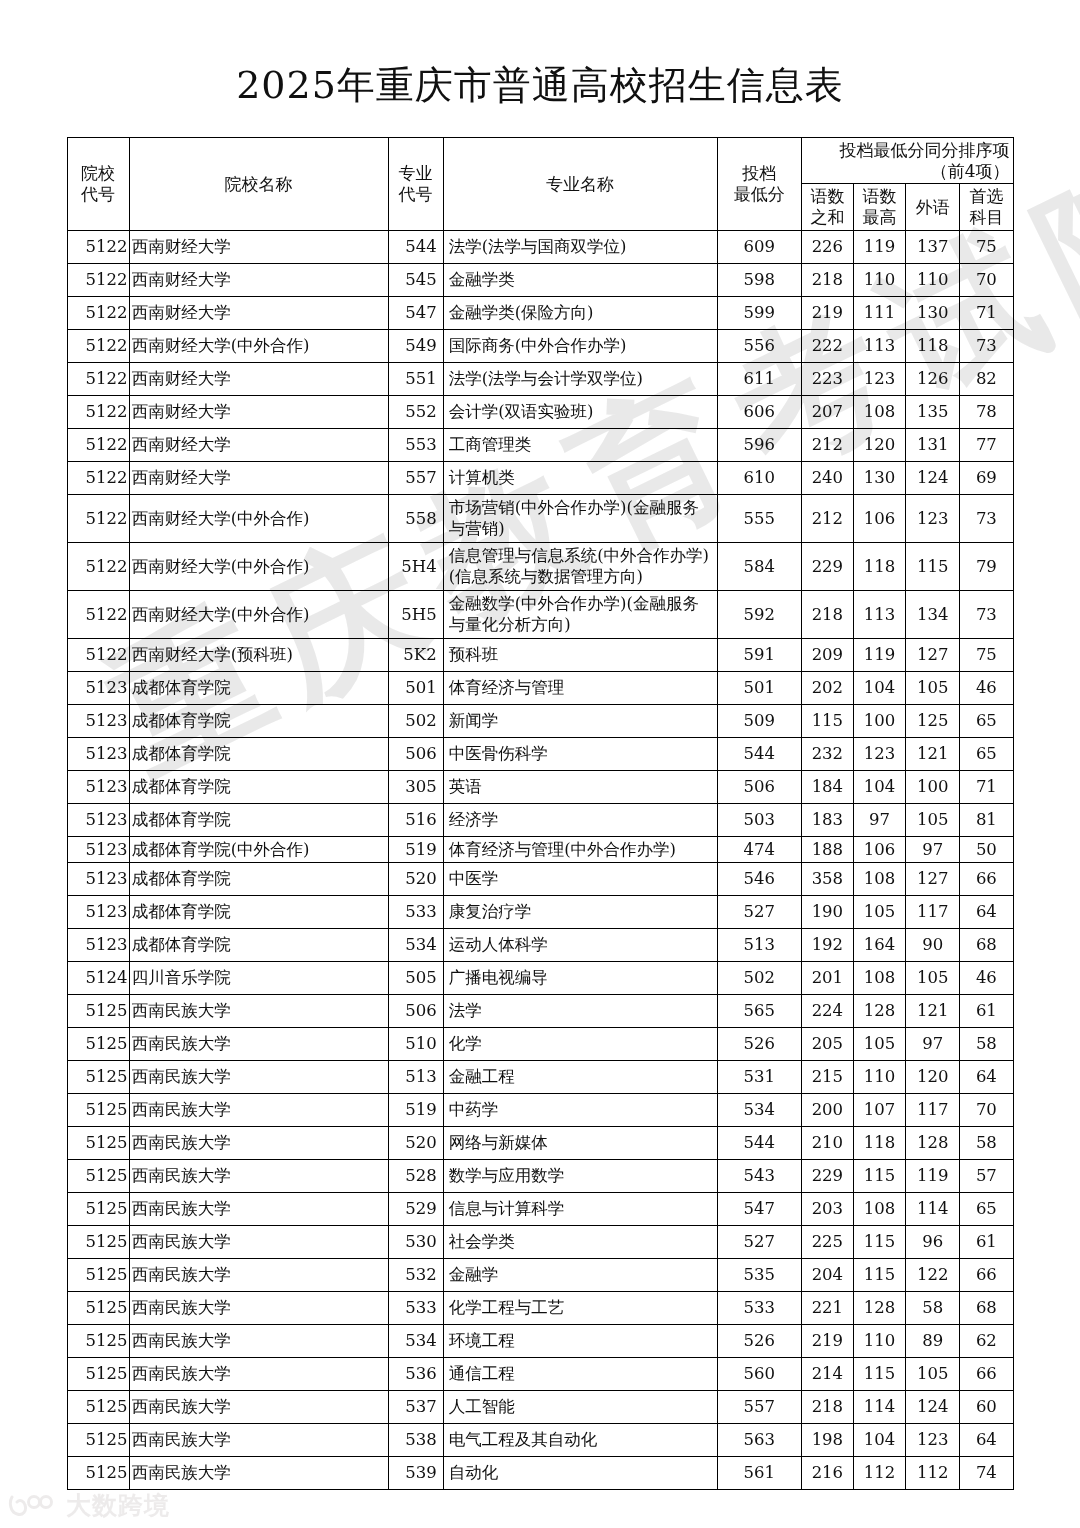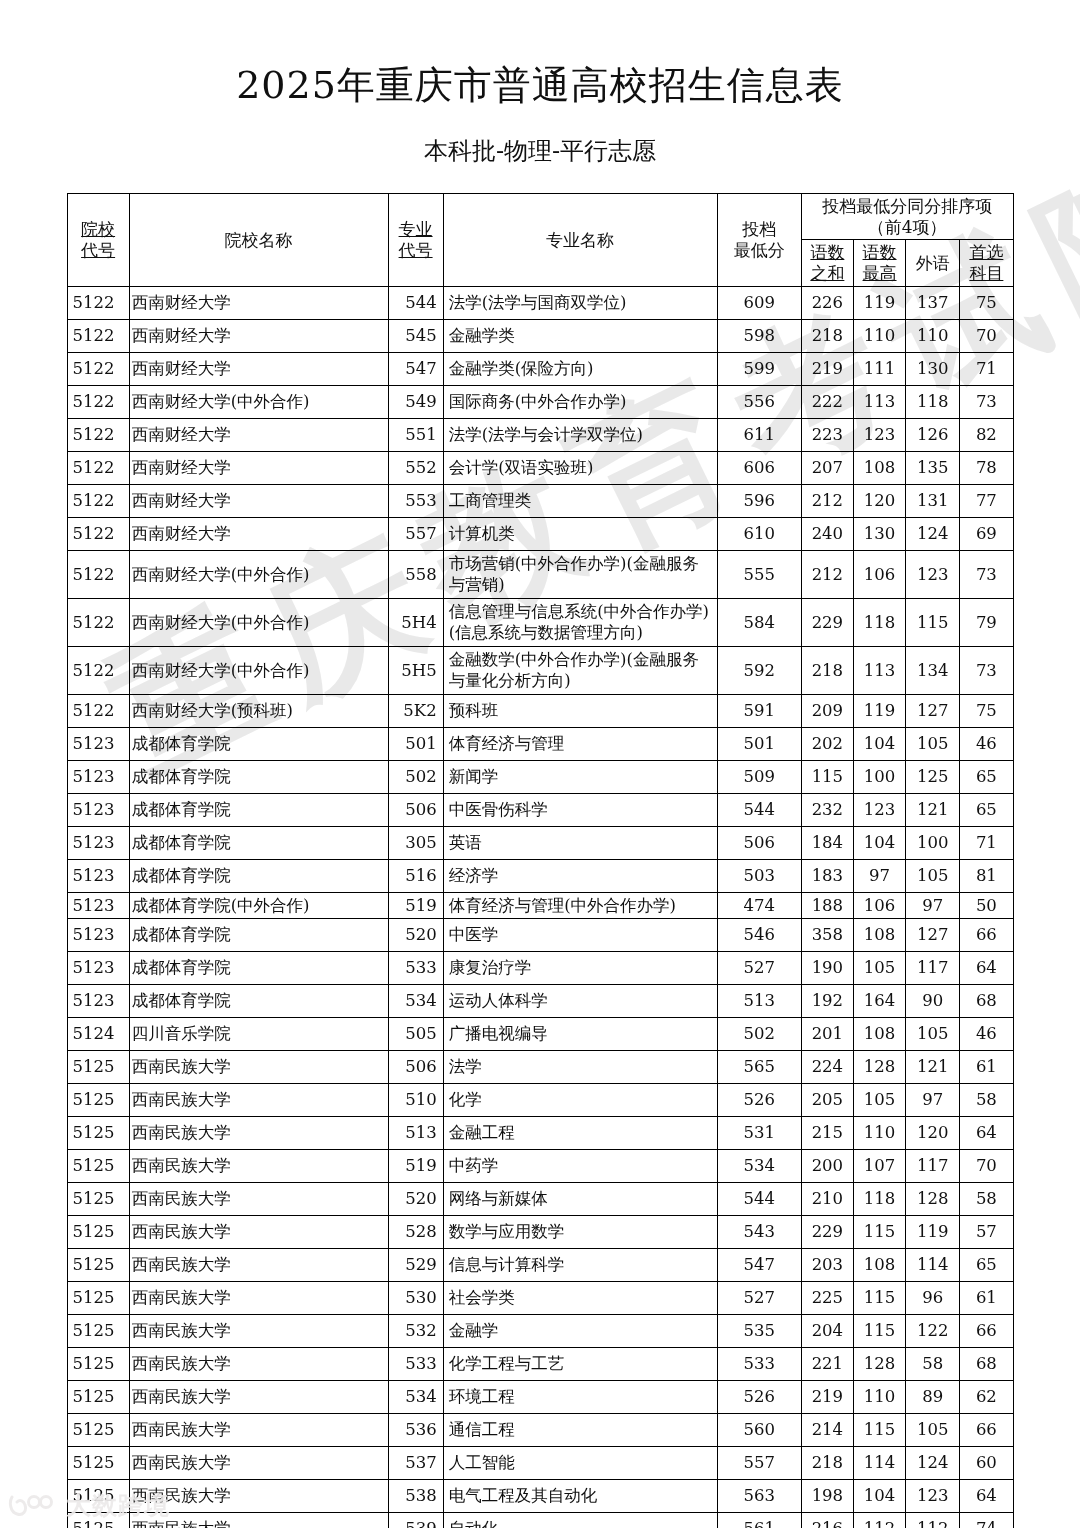--- a/index.html
+++ b/index.html
@@ -66,38 +66,38 @@
   th,td{
     border:1.5px solid #000;
     font-weight:normal;
     font-size:16.5px;
     line-height:1.28;
     padding:2px 3px;
     vertical-align:middle;
     background:transparent;
   }
   thead th{
-    text-align:center;
+    text-align:right;
     font-size:17px;
     line-height:1.22;
   }
   
-  .c-code   {width:62px;  text-align:left;  padding-left:5px;}
+  .c-code   {width:62px;  text-align:left;  padding-left:18px;}
   .c-school {width:258px; text-align:left;  padding-left:2px;}
   .c-mcode  {width:55px;  text-align:right; padding-right:6px;}
   .c-major  {width:273px; text-align:left;  padding-left:5px;margin-left:22px;}
   .c-score  {width:84px;  text-align:center;}
   .c-s1     {width:52px;  text-align:center;}
   .c-s2     {width:52px;  text-align:center;}
   .c-s3     {width:54px;  text-align:center;}
   .c-s4     {width:53px;  text-align:center;}
 
   th.c-code,th.c-school,th.c-mcode,th.c-major{text-align:center;padding-left:0;padding-right:0;}
   th.c-code, th.c-mcode{letter-spacing:0;}
-  .hdr-narrow{line-height:1.22;text-decoration:underline;}
+  .hdr-narrow{line-height:1.22;}
 
   tbody td{height:28px;}
   tbody tr.tall td{height:auto;}
   .mj2{line-height:1.30;}
 
   
   .brand{
     position:absolute;
     left:8px;bottom:10px;
     z-index:3;
@@ -116,21 +116,20 @@
 </head>
 <body>
 
 <div class="page">
 
   <div class="wm" aria-hidden="true">
     <span>重庆教育考试院</span>
   </div>
 
   <h1 class="title">2025年重庆市普通高校招生信息表</h1>
-  <h2 class="subtitle">本科批-物理-平行志愿</h2>
 
   <div class="tbl-wrap">
     <table>
       <colgroup>
         <col class="c-code">
           <col class="c-school">
           <col class="c-mcode">
           <col class="c-major">
         <col class="c-score">
           <col class="c-s1">

